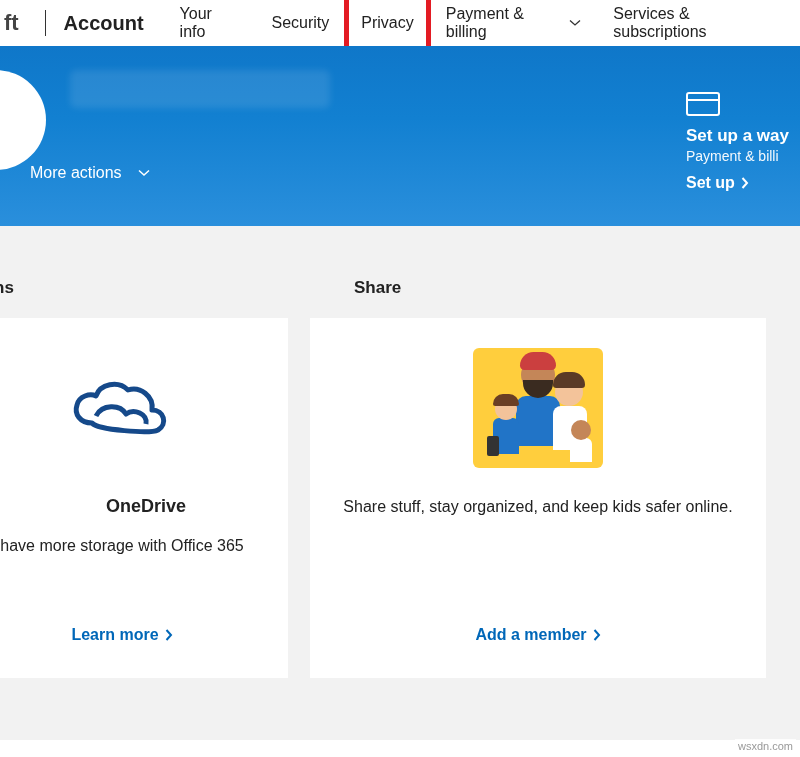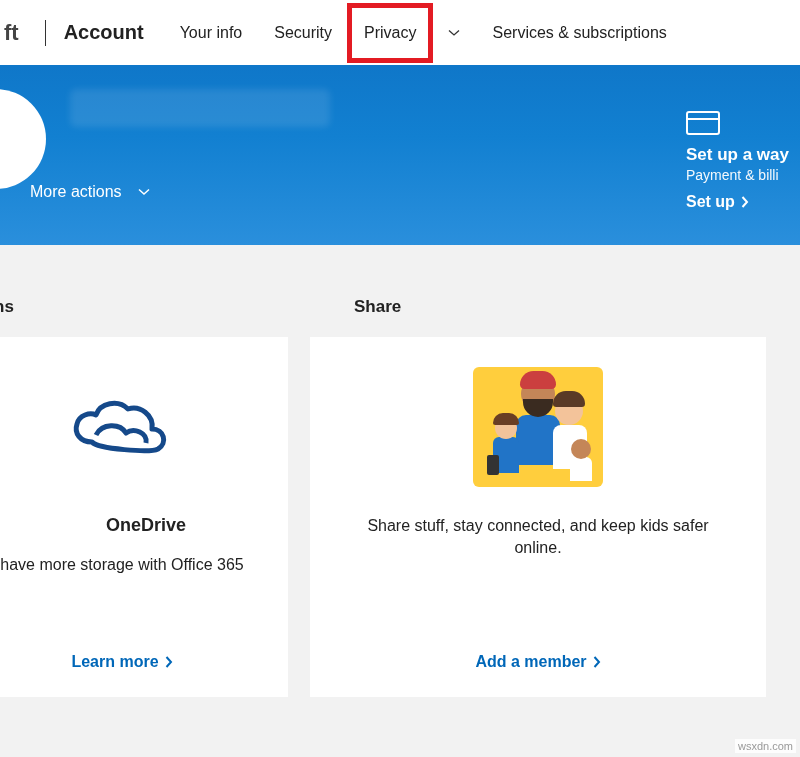--- a/index.html
+++ b/index.html
@@ -1,18 +1,18 @@
 <!DOCTYPE html>
 <html><head>
   <meta charset="utf-8">
   <style>
     * { box-sizing: border-box; margin: 0; padding: 0; }
     body { font-family: "Segoe UI", Arial, sans-serif; width: 800px; height: 757px; overflow: hidden; background: #fff; position: relative; }
     
-    .topnav { height: 65px; background: #fff; display: flex; align-items: center; padding: 0 4px; border-bottom: none; }
+    .topnav { height: 46px; background: #fff; display: flex; align-items: center; padding: 0 4px; border-bottom: none; }
     .logo-frag { font-size: 22px; font-weight: 600; color: #444; padding-right: 20px; }
     .vdiv { width: 1px; height: 26px; background: #333; margin: 0 18px 0 6px; }
     .account-label { font-size: 20px; font-weight: 700; color: #222; margin-right: 20px; }
     .nav-item { font-size: 16px; color: #222; padding: 20px 16px; cursor: pointer; display: flex; align-items: center; gap: 6px; }
     .nav-item.highlighted { outline: 5px solid #e31b23; outline-offset: -4px; }
     .chev { display: inline-block; }
     .chev svg { display: block; }
     
     .hero { background: linear-gradient(180deg, #0f77c9 0%, #1280d1 40%, #2a8fdc 100%); color: #fff; padding: 28px 0 36px 0; position: relative; height: 180px; }
     .hero-left { position: absolute; left: -54px; top: 24px; display: flex; align-items: flex-start; gap: 24px; }
@@ -30,21 +30,21 @@
     .label-frag { width: 20px; font-size: 17px; font-weight: 600; color: #222; padding-left: 0; margin-left: -6px; }
     .label-family { margin-left: 340px; font-size: 17px; font-weight: 600; color: #222; }
     
     .cards { display: flex; gap: 22px; margin-top: 20px; padding-left: 0; }
     .card { background: #fff; width: 394px; height: 360px; padding: 30px 22px 26px; display: flex; flex-direction: column; align-items: center; text-align: center; position: relative; }
     .card:first-child { width: 332px; margin-left: -44px; }
     .card:last-child { width: 456px; }
     .card .illus { height: 120px; display: flex; align-items: center; justify-content: center; margin-bottom: 28px; }
     .card h3 { font-size: 18px; font-weight: 600; color: #222; margin-bottom: 18px; margin-left: 48px; }
     .card p { font-size: 16px; color: #222; line-height: 1.4; padding: 0 10px; }
-    .card .cta { position: absolute; bottom: 26px; color: #0067b8; font-size: 16px; font-weight: 600; display: flex; align-items: center; gap: 6px; cursor: pointer; }
+    .card .cta { position: absolute; bottom: 34px; color: #0067b8; font-size: 16px; font-weight: 600; display: flex; align-items: center; gap: 6px; cursor: pointer; }
     
     .watermark { position: absolute; right: 4px; bottom: 4px; font-size: 11px; color: #999; background: rgba(255,255,255,0.8); padding: 1px 3px; }
     
     
     .family-illus { width: 130px; height: 120px; background: #ffce3d; border-radius: 6px; position: relative; overflow: hidden; }
     .fam-p { position: absolute; border-radius: 50%; }
     .dad-head { width: 34px; height: 34px; background: #c48658; top: 10px; left: 48px; }
     .dad-turban { width: 36px; height: 18px; background: #cb3f3f; border-radius: 18px 18px 6px 6px; top: 4px; left: 47px; }
     .dad-beard { width: 30px; height: 18px; background: #3a2b20; border-radius: 0 0 16px 16px; top: 32px; left: 50px; }
     .dad-body { width: 44px; height: 50px; background: #2174c7; border-radius: 10px 10px 0 0; top: 48px; left: 43px; }
@@ -62,20 +62,21 @@
 <body>
 
 <div class="topnav">
   <span class="logo-frag">ft</span>
   <span class="vdiv"></span>
   <span class="account-label">Account</span>
   <span class="nav-item">Your info</span>
   <span class="nav-item">Security</span>
   <span class="nav-item highlighted">Privacy</span>
   <span class="nav-item">
+    <span>Payment &amp; billing</span>
     <span class="chev">
       <svg width="12" height="8" viewBox="0 0 12 8">
           <path d="M1 1.5 L6 6 L11 1.5" stroke="#333" stroke-width="1.3" fill="none"></path>
         </svg>
     </span>
   </span>
   <span class="nav-item">Services &amp; subscriptions</span>
 </div>
 
 <div class="hero">
@@ -148,21 +149,21 @@
           <div class="fam-p mom-head"></div>
           <div class="fam-p mom-hair"></div>
           <div class="fam-p kid-body"></div>
           <div class="fam-p kid-head"></div>
           <div class="fam-p kid-hair"></div>
           <div class="phone"></div>
           <div class="fam-p baby-body"></div>
           <div class="fam-p baby-head"></div>
         </div>
       </div>
-      <p>Share stuff, stay connected, and keep kids safer online.</p>
+      <p>Share stuff, stay organized, and keep kids safer online.</p>
       <div class="cta">
         <span>Add a member</span>
         <span class="chev">
           <svg width="8" height="12" viewBox="0 0 8 12">
               <path d="M1.5 1 L6 6 L1.5 11" stroke="#0067b8" stroke-width="2" fill="none"></path>
             </svg>
         </span>
       </div>
     </div>
   </div>

